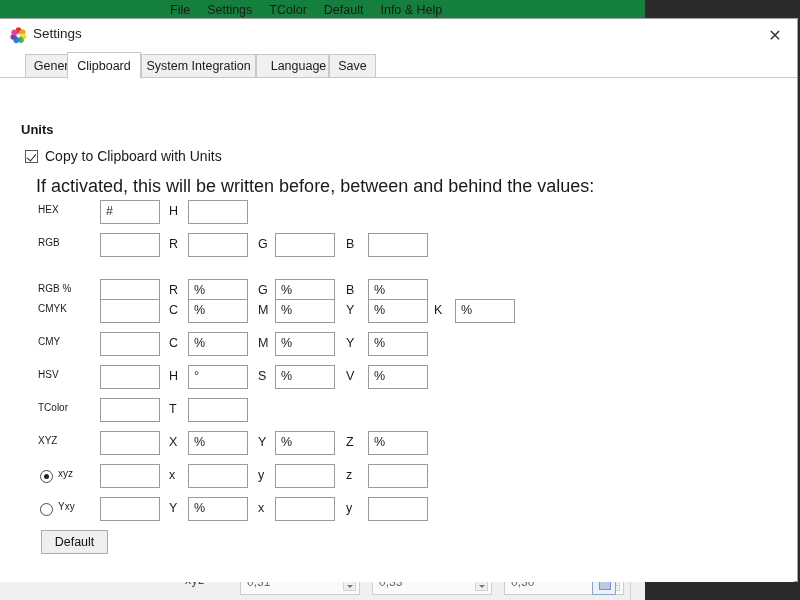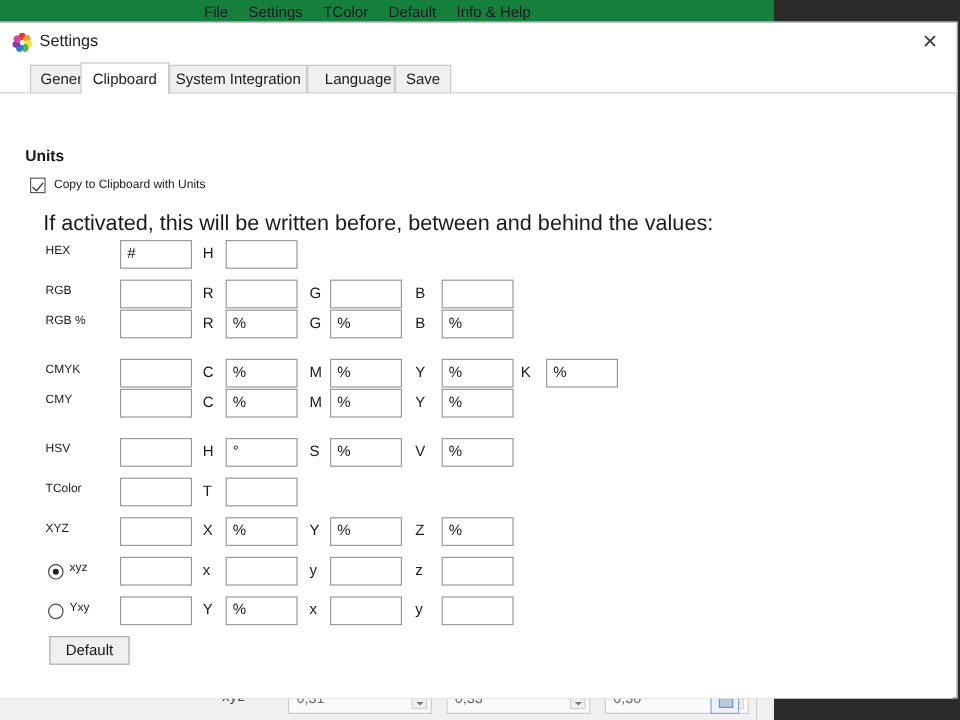--- a/index.html
+++ b/index.html
@@ -268,21 +268,21 @@
     position: absolute;
     left: 3px;
     top: 1px;
     width: 4px;
     height: 8px;
     border-right: 1.6px solid #222;
     border-bottom: 1.6px solid #222;
     transform: rotate(40deg);
   }
   .cb-label {
-    font-size: 10px;
+    font-size: 14px;
     color: #1a1a1a;
     text-align: center;
   }
 
   .hint {
     position: absolute;
     left: 36px;
     top: 98px;
     font-size: 18px;
     color: #1a1a1a;
@@ -477,21 +477,21 @@
             </span>
             <span class="sepl" style="left: 258px;">G</span>
             <span class="fld" style="left: 275px; width: 60px;">
               <span class="txt"></span>
             </span>
             <span class="sepl" style="left: 346px;">B</span>
             <span class="fld" style="left: 368px; width: 60px;">
               <span class="txt"></span>
             </span>
           </div>
-          <div class="row" style="top: 180px; width: 560px; text-align: center;">
+          <div class="row" style="top: 201px; width: 560px; text-align: center;">
             <span class="row-label">RGB %</span>
             <span class="fld" style="left: 100px; width: 60px;">
               <span class="txt"></span>
             </span>
             <span class="sepl" style="left: 169px;">R</span>
             <span class="fld" style="left: 188px; width: 60px;">
               <span class="txt">%</span>
             </span>
             <span class="sepl" style="left: 258px;">G</span>
             <span class="fld" style="left: 275px; width: 60px;">
@@ -517,21 +517,21 @@
             </span>
             <span class="sepl" style="left: 346px;">Y</span>
             <span class="fld" style="left: 368px; width: 60px;">
               <span class="txt">%</span>
             </span>
             <span class="sepl" style="left: 434px;">K</span>
             <span class="fld" style="left: 455px; width: 60px;">
               <span class="txt">%</span>
             </span>
           </div>
-          <div class="row" style="top: 246px; width: 560px;">
+          <div class="row" style="top: 254px; width: 560px;">
             <span class="row-label">CMY</span>
             <span class="fld" style="left: 100px; width: 60px;">
               <span class="txt"></span>
             </span>
             <span class="sepl" style="left: 169px;">C</span>
             <span class="fld" style="left: 188px; width: 60px;">
               <span class="txt">%</span>
             </span>
             <span class="sepl" style="left: 258px;">M</span>
             <span class="fld" style="left: 275px; width: 60px;">

